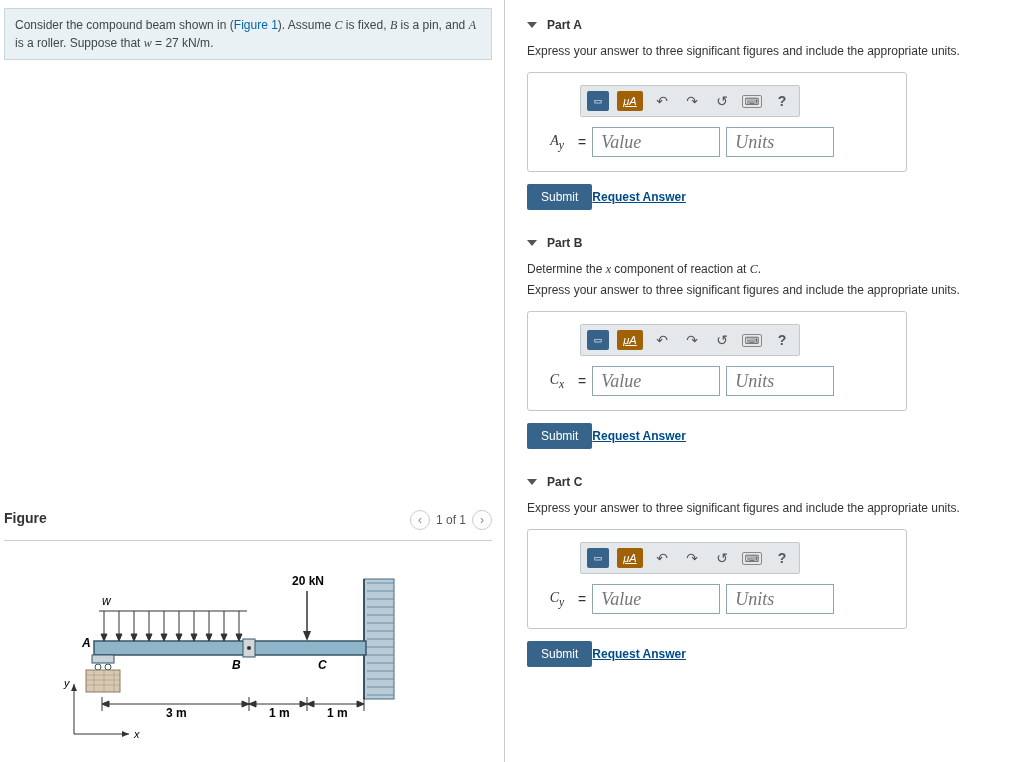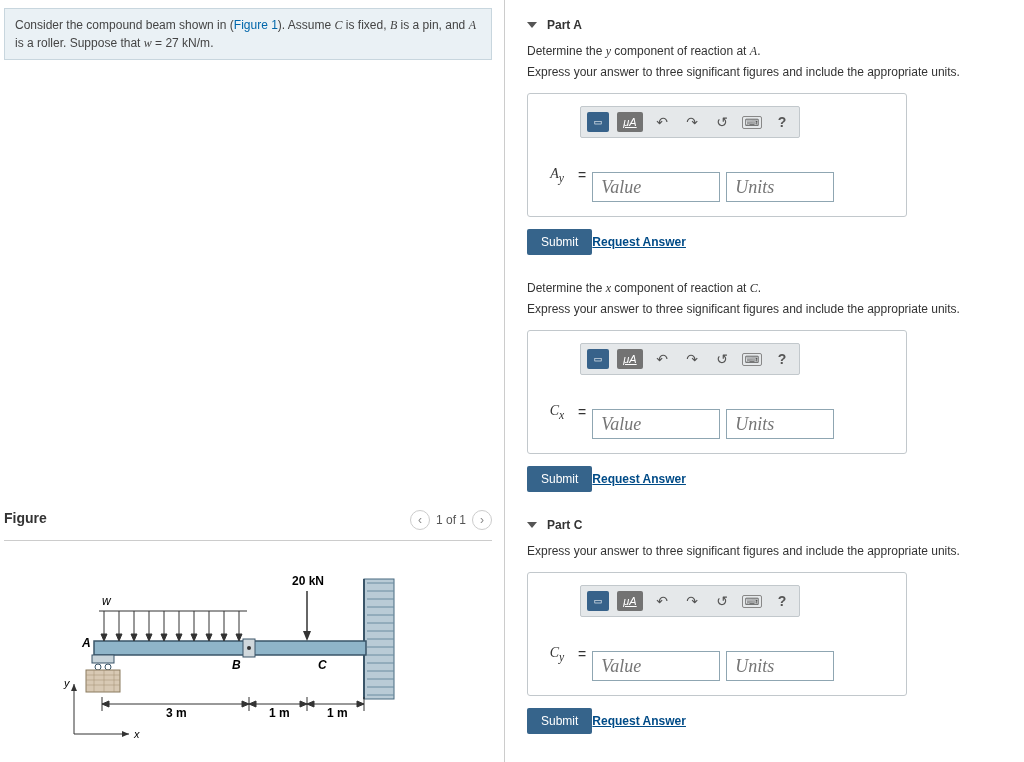--- a/index.html
+++ b/index.html
@@ -18,26 +18,26 @@
 .link-blue { color: #0066aa; text-decoration: none; }
 .part-block { margin-bottom: 26px; }
 .part-header { display: flex; align-items: center; gap: 10px; font-weight: bold; font-size: 12px; margin-bottom: 12px; color: #333; }
 .caret { width: 0; height: 0; border-left: 5px solid transparent; border-right: 5px solid transparent; border-top: 6px solid #555; }
 .part-prompt { font-size: 12px; margin-bottom: 6px; color: #333; }
 .part-instruct { font-size: 12px; font-weight: normal; margin-bottom: 14px; color: #333; }
 .answer-box { border: 1px solid #c2c8cc; border-radius: 3px; padding: 12px 14px 14px; width: 380px; background: #fff; }
 .toolbar { background: #e5e8ea; border: 1px solid #c2c8cc; border-radius: 2px; height: 32px; display: flex; align-items: center; padding: 0 6px; gap: 8px; width: 220px; margin-left: 38px; margin-bottom: 10px; }
 .tb-icon { display: inline-flex; align-items: center; justify-content: center; width: 22px; height: 22px; color: #555; cursor: pointer; font-size: 14px; }
 .tb-frac { width: 22px; height: 20px; background: #37628a; color: #fff; font-size: 9px; display:flex; align-items:center; justify-content:center; border-radius:2px; position:relative;}
-.tb-mua { width: 26px; height: 20px; background: #737373; color: #fff; font-size: 11px; display:flex; align-items:center; justify-content:center; border-radius:2px; font-style: italic; text-decoration: underline;}
+.tb-mua { width: 26px; height: 20px; background: #a16207; color: #fff; font-size: 11px; display:flex; align-items:center; justify-content:center; border-radius:2px; font-style: italic; text-decoration: underline;}
 .tb-icon.q { font-weight: bold; }
 .input-row { display: flex; align-items: center; gap: 6px; }
 .var-label { font-style: italic; font-family: 'Times New Roman', serif; font-size: 14px; min-width: 30px; text-align: center; }
 .eq { font-size: 14px; }
-.value-input, .units-input { border: 1px solid #8fa6b2; height: 30px; padding: 0 8px; font-size: 18px; font-style: italic; color: #ef4444; font-family: 'Times New Roman', serif; margin-top: 24px; }
+.value-input, .units-input { border: 1px solid #8fa6b2; height: 30px; padding: 0 8px; font-size: 18px; font-style: italic; color: #ef4444; font-family: 'Times New Roman', serif; }
 .value-input { width: 128px; }
 .units-input { width: 108px; }
 .submit-row { margin-top: 12px; display: flex; align-items: center; }
 .submit-btn { background: #36648b; color: #fff; border: none; padding: 6px 14px; font-size: 12px; cursor: pointer; border-radius: 2px; }
 .req-link { color: #004b87; font-size: 12px; text-decoration: underline; font-weight: bold; cursor: pointer; }
 .kbd-icon { font-size: 10px; border:1px solid #888; padding:0 2px; border-radius:2px;}
 </style>
 </head>
 <body>
 
@@ -161,23 +161,20 @@
       </svg>
     </div>
   </div>
 
   <div class="right-panel" id="parts-container">
       <div class="part-block">
     <div class="part-header">
       <span class="caret"></span>
       <span>Part A</span>
     </div>
-    <div class="part-prompt">
-      Determine the <span class="italic-var">y</span> component of reaction at <span class="italic-var">A</span>.
-    </div>
     <div class="part-instruct">Express your answer to three significant figures and include the appropriate units.</div>
     <div class="answer-box">
       <div class="toolbar">
         <span class="tb-frac">▭</span>
         <span class="tb-mua">μA</span>
         <span class="tb-icon">↶</span>
         <span class="tb-icon">↷</span>
         <span class="tb-icon">↺</span>
         <span class="tb-icon">
               <span class="kbd-icon">⌨</span>
@@ -190,20 +187,24 @@
         <input class="value-input" placeholder="Value" style="">
         <input class="units-input" placeholder="Units" style="">
       </div>
     </div>
     <div class="submit-row">
       <button class="submit-btn">Submit</button>
       <a class="req-link">Request Answer</a>
     </div>
   </div>
       <div class="part-block">
+    <div class="part-header">
+      <span class="caret"></span>
+      <span>Part B</span>
+    </div>
     <div class="part-prompt">
       Determine the <span class="italic-var">x</span> component of reaction at <span class="italic-var">C</span>.
     </div>
     <div class="part-instruct">Express your answer to three significant figures and include the appropriate units.</div>
     <div class="answer-box">
       <div class="toolbar">
         <span class="tb-frac">▭</span>
         <span class="tb-mua">μA</span>
         <span class="tb-icon">↶</span>
         <span class="tb-icon">↷</span>

